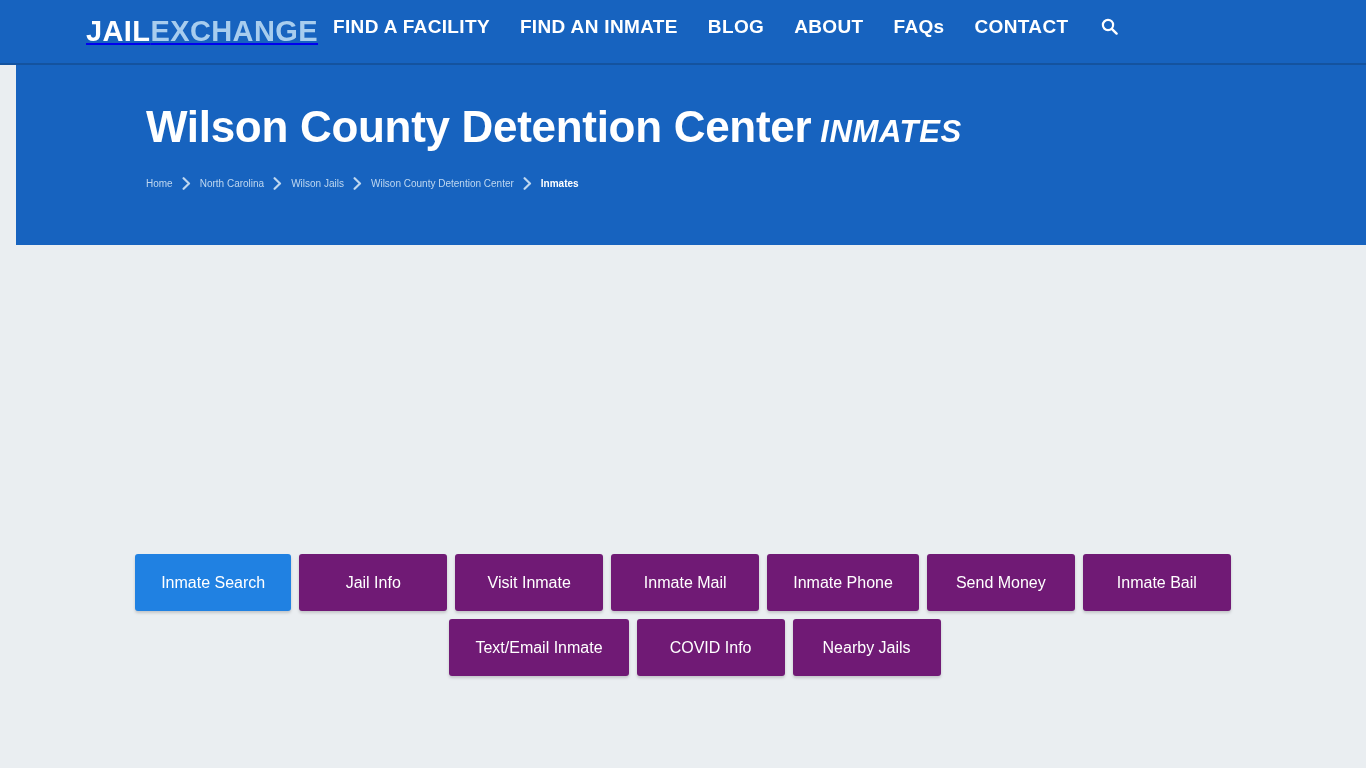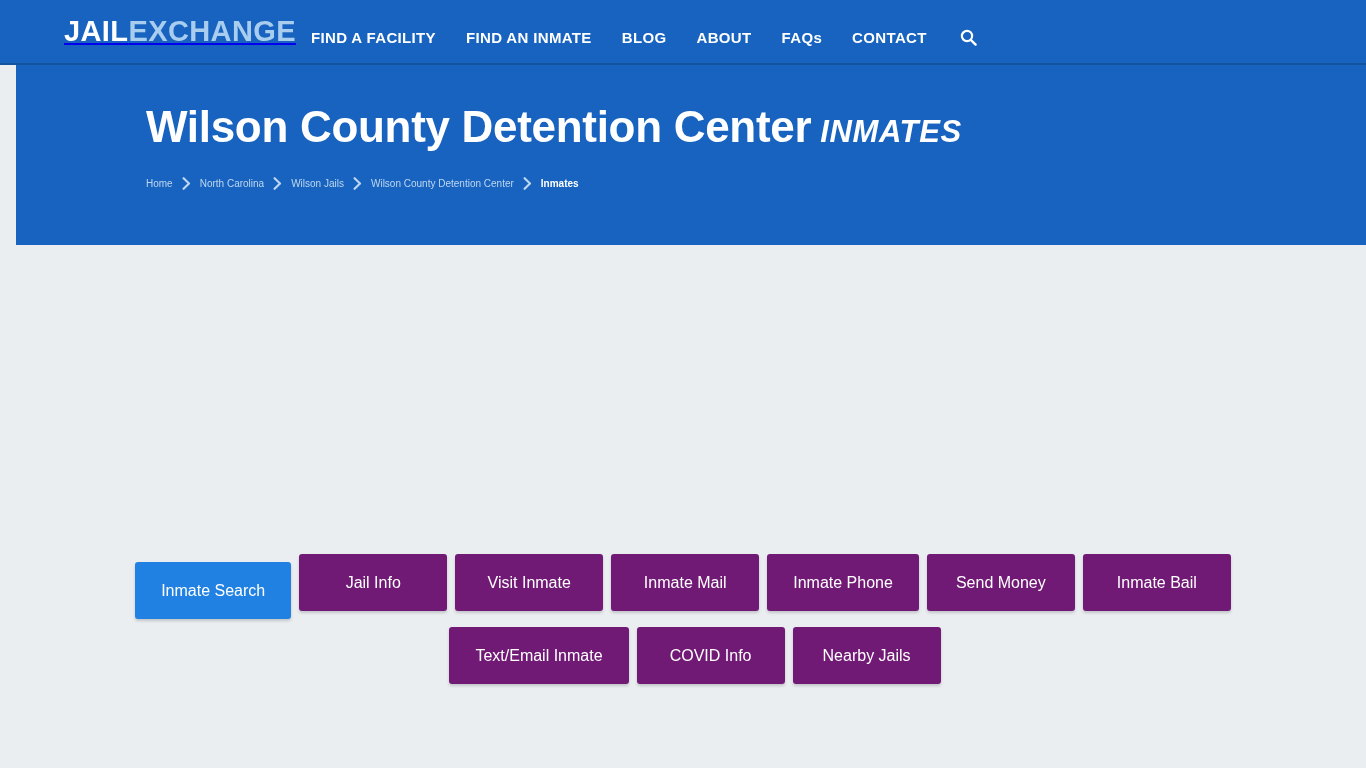--- a/index.html
+++ b/index.html
@@ -22,22 +22,22 @@
     position: relative;
     height: 65px;
     background: #1763bf;
     display: flex;
     align-items: center;
     border-bottom: 2px solid #14539f;
   }
   .navbar-inner {
     width: 1086px;
     display: flex;
-    align-items: flex-end;
-    padding-left: 64px;
+    align-items: flex-start;
+    padding-left: 86px;
     padding-right: 128px;
   }
   .logo {
     font-size: 29px;
     font-weight: bold;
     letter-spacing: 0.4px;
     line-height: 1;
     white-space: nowrap;
     user-select: none;
   }
@@ -45,21 +45,21 @@
   .logo .logo-exchange { color: #a8cdee; }
 
   .nav-links {
     margin-left: auto;
     display: flex;
     align-items: center;
     gap: 0px;
   }
   .nav-link {
     color: #ffffff;
-    font-size: 15px;
+    font-size: 19px;
     font-weight: bold;
     letter-spacing: 0.35px;
     text-decoration: none;
     padding: 0 15px;
     white-space: nowrap;
     line-height: 1;
     cursor: pointer;
   }
   .nav-search {
     padding: 0 6px 0 18px;
@@ -151,21 +151,20 @@
     min-width: 148px;
     cursor: pointer;
     box-shadow: 0 2px 3px rgba(0,0,0,0.17);
     white-space: nowrap;
     display: inline-flex;
     align-items: center;
     justify-content: center;
   }
   .jx-btn.active {
     background: #2081e2;
-    margin-top: 8px;
   }
 </style>
 </head>
 <body>
 
 <div class="navbar">
   <div class="navbar-inner">
 
     <a class="logo" href="#">
       <span class="logo-jail">JAIL</span><span class="logo-exchange">EXCHANGE</span>

